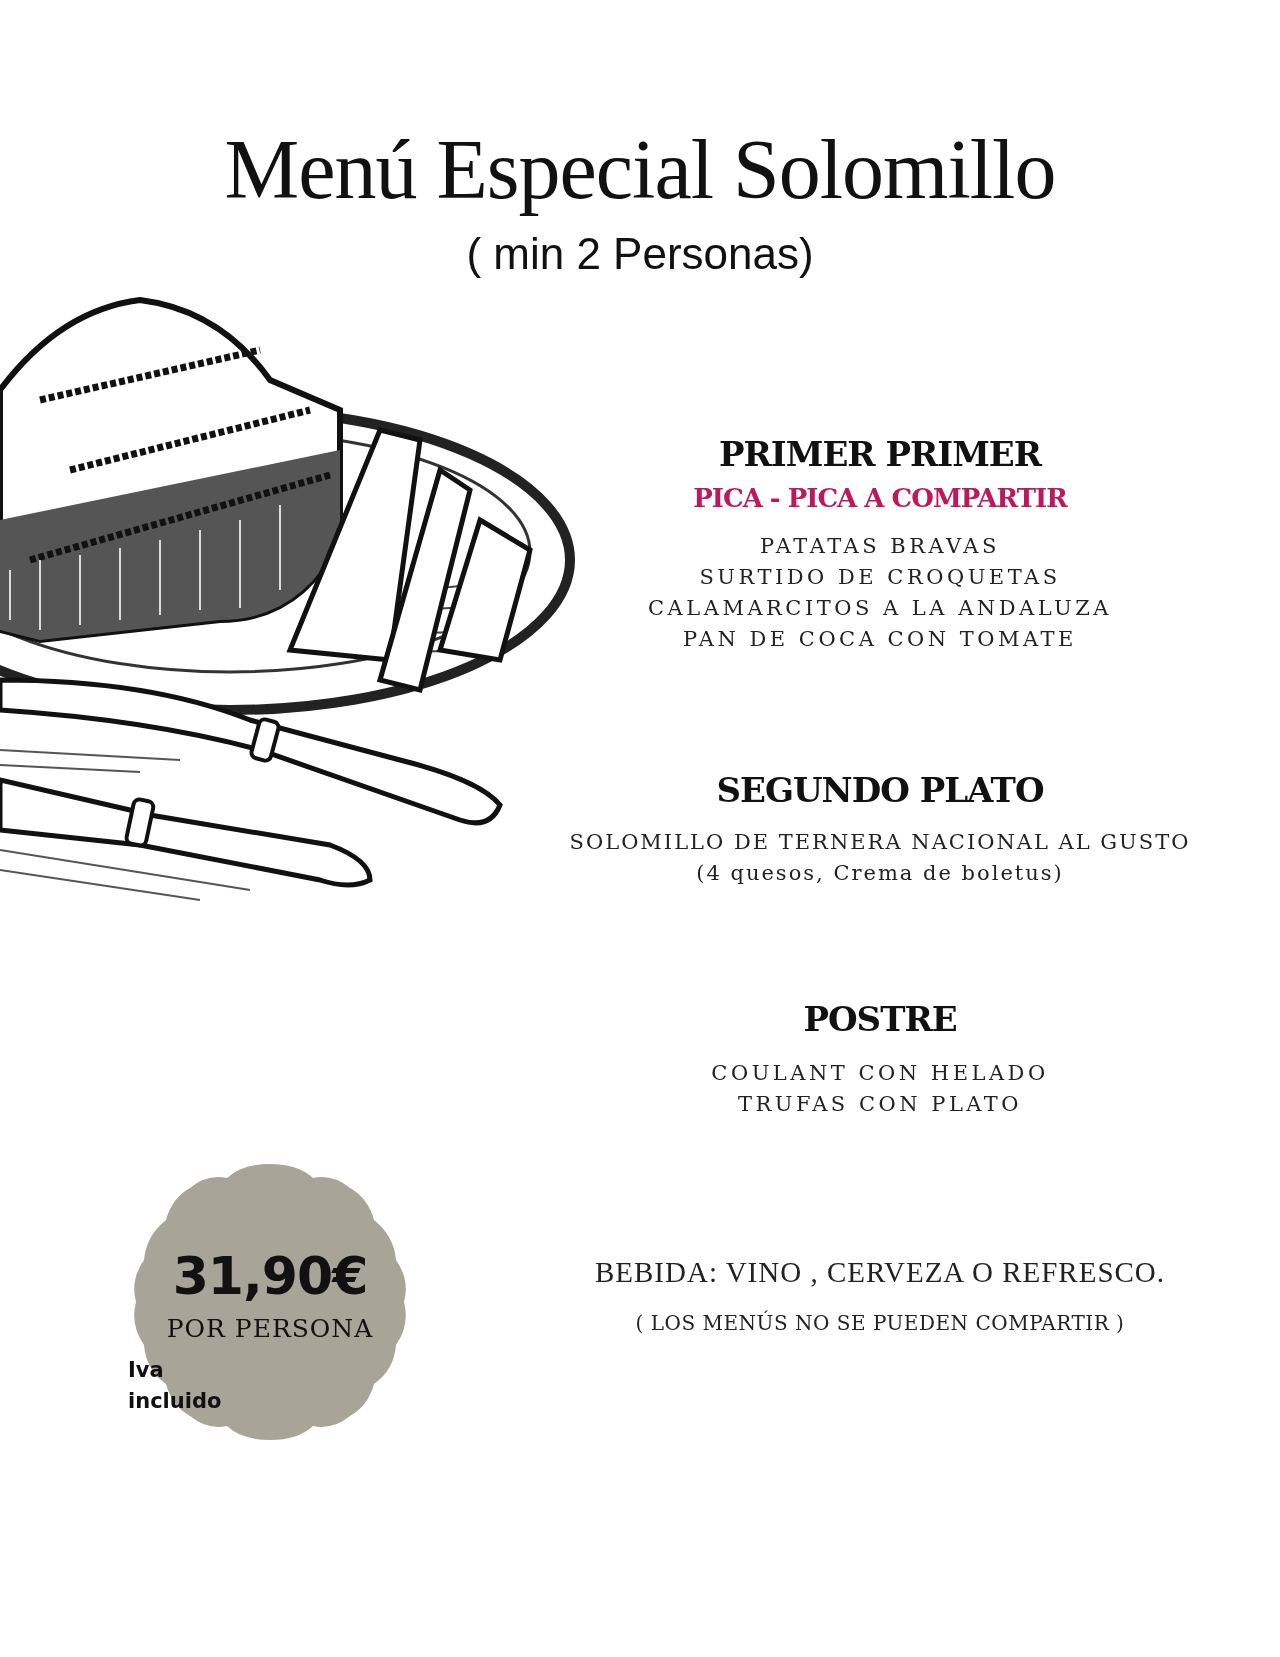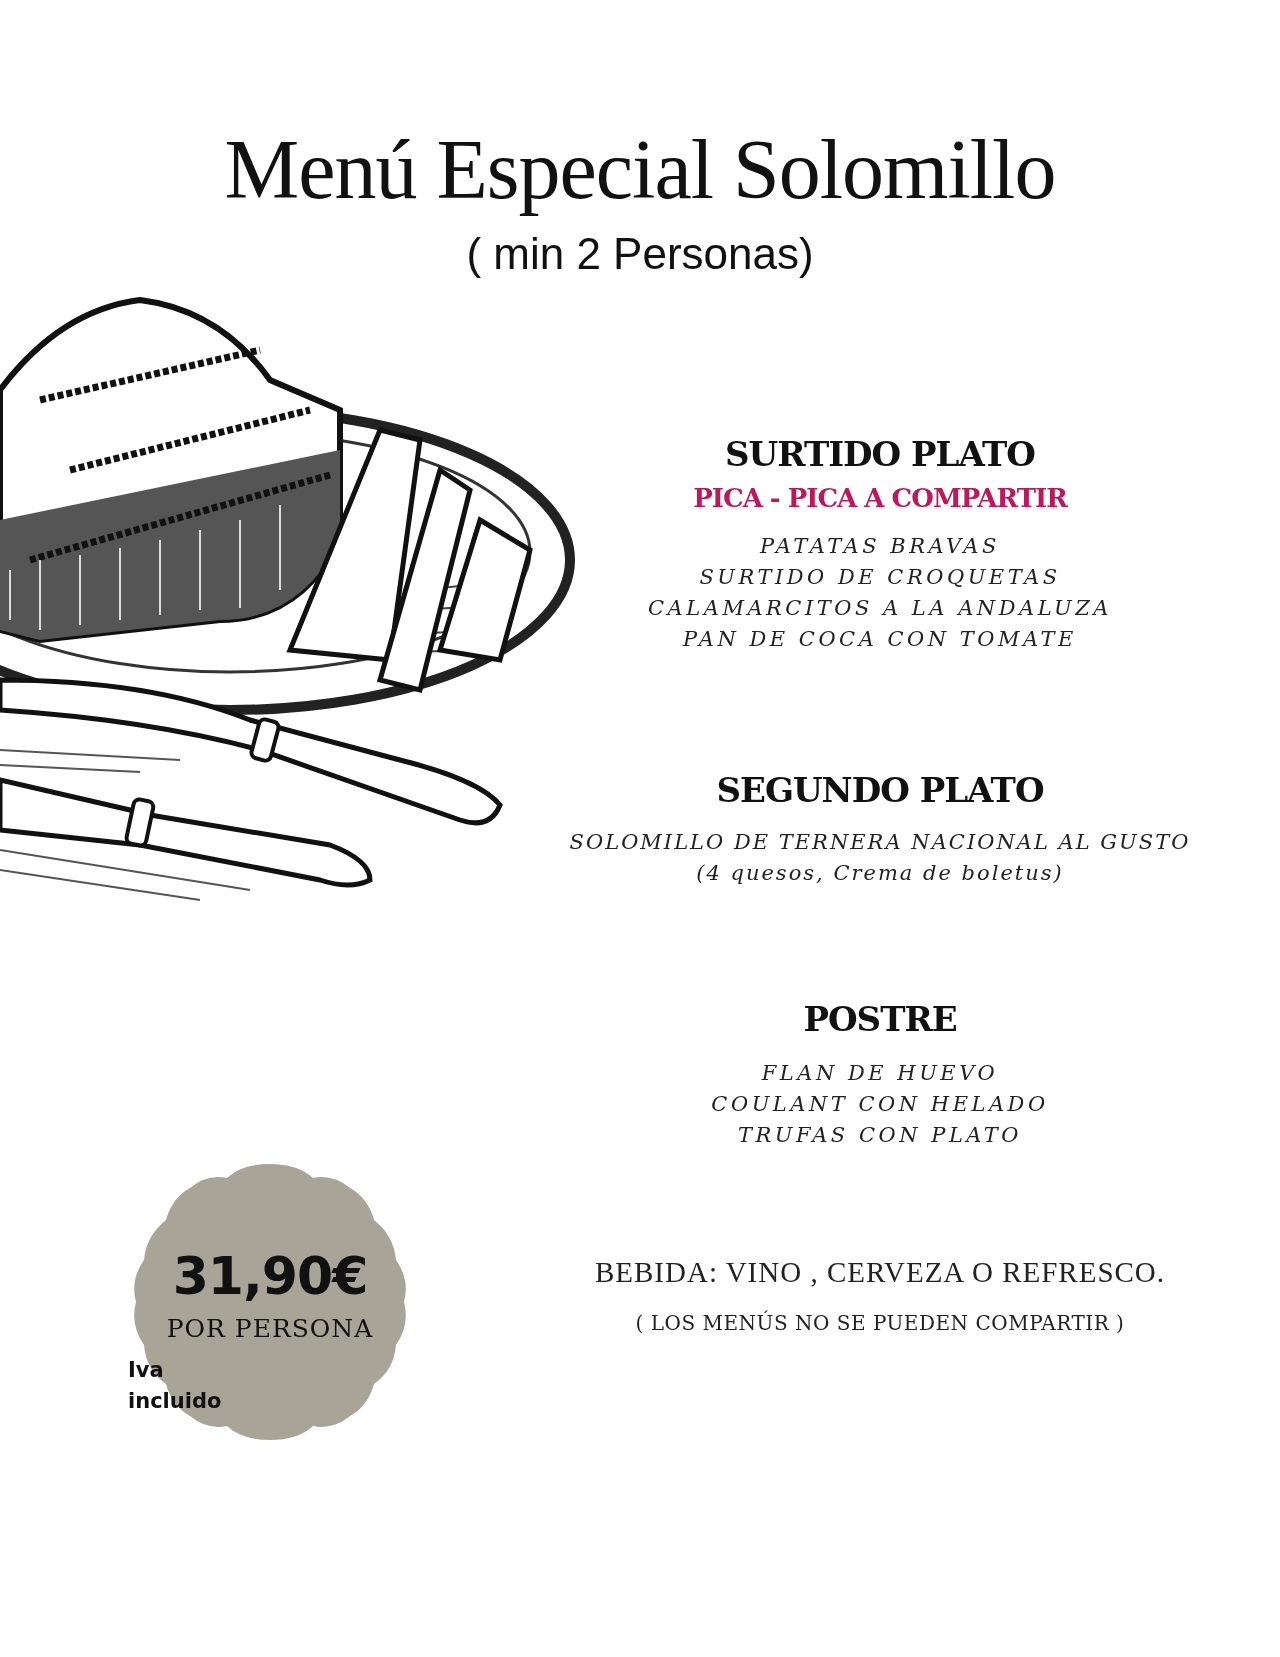--- a/index.html
+++ b/index.html
@@ -20,21 +20,21 @@
       font-family: "DejaVu Serif", serif; font-weight: bold; font-size: 34px;
       letter-spacing: -1px; color: #111; line-height: 1; margin: 0;
     }
     .sec-sub {
       font-family: "DejaVu Serif", serif; font-weight: bold; font-size: 26px;
       letter-spacing: -1px; color: #be185d; line-height: 1; margin-top: 14px;
     }
     .items { margin-top: 20px; }
     .item {
       font-family: "DejaVu Serif", serif; font-size: 21px; letter-spacing: 3.5px;
-      color: #222; line-height: 31px; font-style: italic;
+      color: #222; line-height: 31px;
     }
     .item.narrow { letter-spacing: 2px; }
     .bebida {
       font-family: Liberation Serif, serif; font-size: 29px; letter-spacing: 1px; color: #222;
     }
     .nota {
       font-family: "DejaVu Serif", serif; font-size: 20px; letter-spacing: 0.5px; color: #222; margin-top: 22px;
     }
     .badge { position: absolute; left: 128px; top: 1160px; width: 284px; height: 284px; }
     .badge svg { position: absolute; left: 0; top: 0; }
@@ -99,42 +99,41 @@
     <g stroke="#555" stroke-width="2">
       <line x1="0" y1="460" x2="180" y2="470"></line>
         <line x1="0" y1="475" x2="140" y2="482"></line>
       <line x1="0" y1="560" x2="250" y2="600"></line>
         <line x1="0" y1="580" x2="200" y2="610"></line>
     </g>
   </svg>
 </div>
 
 <div class="menu-col" style="top: 437px;">
-  <div class="sec-title">SURTIDO PLATO</div>
+  <div class="sec-title">PRIMER PRIMER</div>
   <div class="sec-sub">PICA - PICA A COMPARTIR</div>
   <div class="items">
     <div class="item">PATATAS BRAVAS</div>
     <div class="item">SURTIDO DE CROQUETAS</div>
     <div class="item">CALAMARCITOS A LA ANDALUZA</div>
     <div class="item">PAN DE COCA CON TOMATE</div>
   </div>
 </div>
 
 <div class="menu-col" style="top: 773px;">
   <div class="sec-title">SEGUNDO PLATO</div>
   <div class="items" style="margin-top: 20px;">
     <div class="item narrow">SOLOMILLO DE TERNERA NACIONAL AL GUSTO</div>
     <div class="item narrow">(4 quesos, Crema de boletus)</div>
   </div>
 </div>
 
 <div class="menu-col" style="top: 1002px;">
   <div class="sec-title">POSTRE</div>
   <div class="items" style="margin-top: 22px;">
-    <div class="item">FLAN DE HUEVO</div>
     <div class="item">COULANT CON HELADO</div>
     <div class="item">TRUFAS CON PLATO</div>
   </div>
 </div>
 
 <div class="menu-col" style="top: 1256px;">
   <div class="bebida">BEBIDA: VINO , CERVEZA O REFRESCO.</div>
   <div class="nota">( LOS MENÚS NO SE PUEDEN COMPARTIR )</div>
 </div>
 

